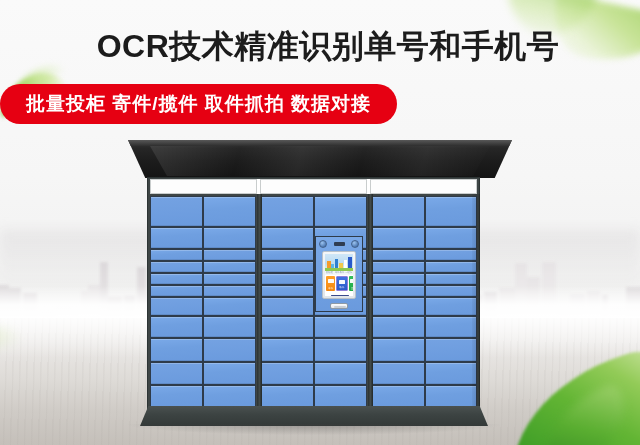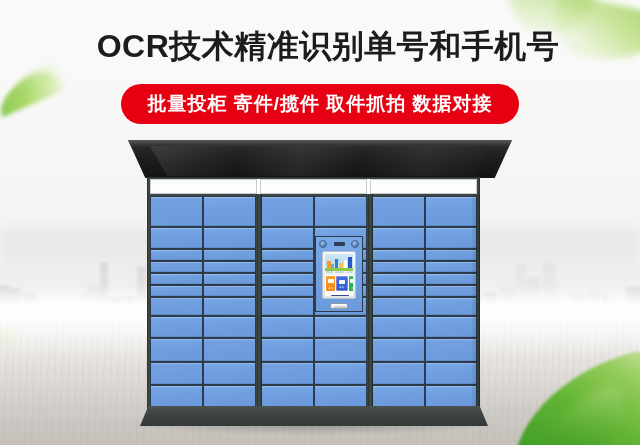--- a/index.html
+++ b/index.html
@@ -112,21 +112,21 @@
     position:absolute; left:0; top:26px; width:640px;
     text-align:center;
     font-size:32px; line-height:40px;
     font-weight:bold;
     color:#1c1c1c;
     letter-spacing:.5px;
     white-space:nowrap;
     padding-left:16px;
   }
   .badge-wrap {
-    position:absolute; left:0; top:84px; width:640px; text-align:center;
+    position:absolute; left:0; top:84px; width:640px; 
   }
   .badge {
     display:inline-block;
     background:#e60012;
     color:#ffffff;
     font-size:19px; line-height:19px;
     font-weight:bold;
     padding:10px 26px 11px 26px;
     border-radius:22px;
     letter-spacing:1px;

